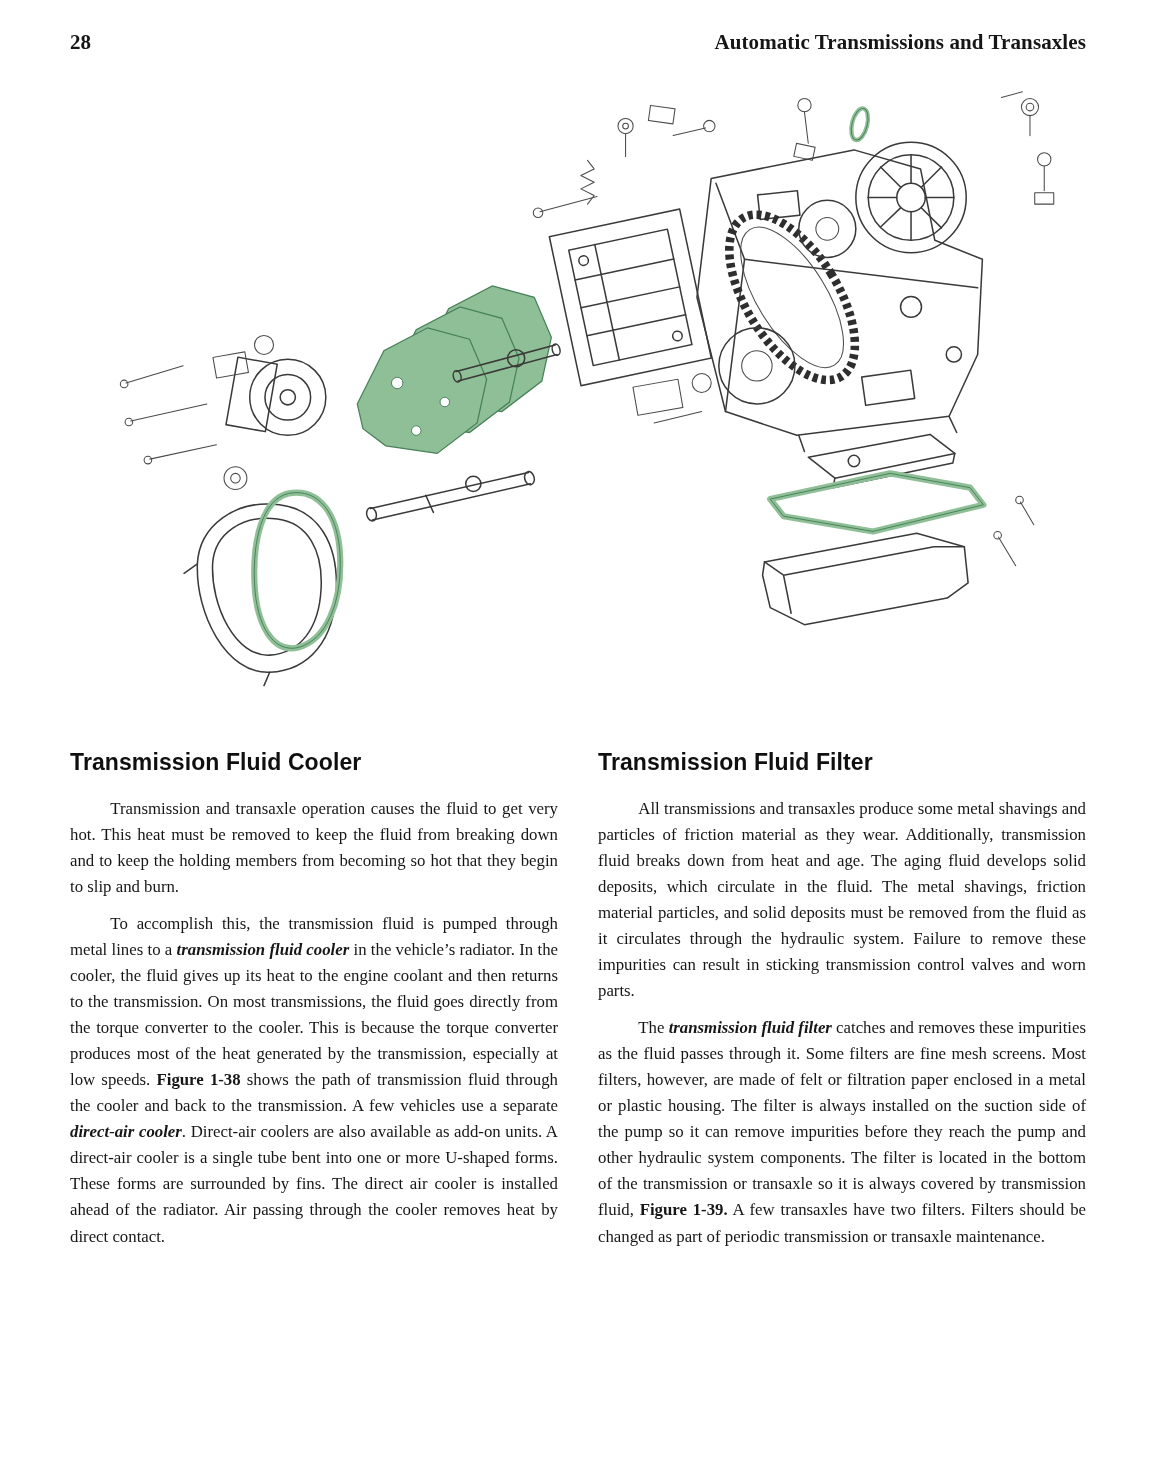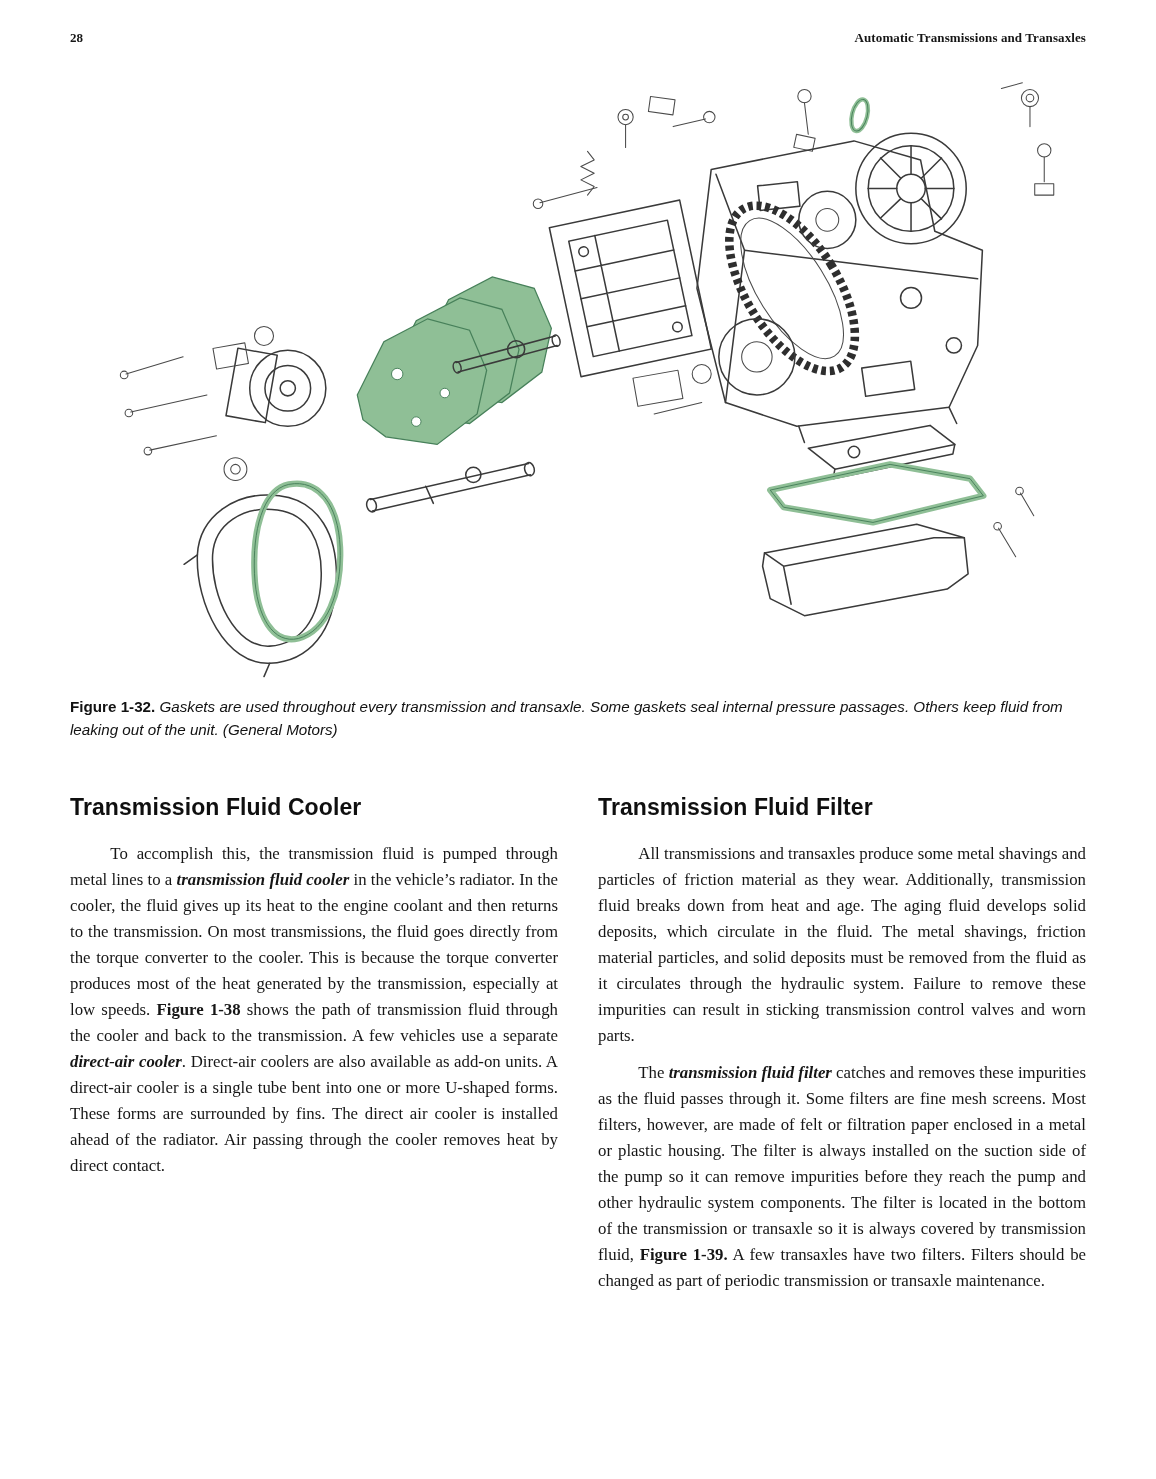--- a/index.html
+++ b/index.html
@@ -10,21 +10,21 @@
     background: #ffffff;
     color: var(--ink);
     font-family: "Liberation Serif", serif;
     overflow: hidden;
   }
   .page { width: 1156px; height: 1479px; padding: 30px 70px 40px 70px; }
 
   
   .page-header {
     display: flex; justify-content: space-between; align-items: baseline;
-    font-weight: bold; font-size: 13px;
+    font-weight: bold; font-size: 21px;
   }
   .running-head { letter-spacing: 0.1px; text-align: right; }
 
   
   .figure { margin: 0; padding: 0; }
   .diagram { width: 1016px; height: 628px; margin-top: 14px; }
   .diagram svg { width: 100%; height: 100%; display: block; }
 
   .caption {
     font-family: "Liberation Sans", sans-serif;
@@ -228,28 +228,26 @@
 
         <g>
           <path class="ln2" d="M952 492 l18 30"></path>
             <circle class="ln2" cx="951" cy="490" r="4"></circle>
           <path class="ln2" d="M975 455 l14 24"></path>
             <circle class="ln2" cx="974" cy="453" r="4"></circle>
         </g>
 
       </svg>
     </div>
-    <figcaption class="caption">
-      <b class="cap-label">Figure 1-32.</b><span class="cap-text"> Gaskets are used throughout every transmission and transaxle. Some gaskets seal internal pressure passages. Others keep fluid from leaking out of the unit. (General Motors)</span>
-    </figcaption>
   </figure>
 
   <main class="columns">
     <section class="col">
       <h2>Transmission Fluid Cooler</h2>
+      <p><span>Transmission and transaxle operation causes the fluid to get very hot. This heat must be removed to keep the fluid from breaking down and to keep the holding members from becoming so hot that they begin to slip and burn.</span></p>
       <p><span>To accomplish this, the transmission fluid is pumped through metal lines to a </span><span class="seg-b seg-i">transmission fluid cooler</span><span> in the vehicle’s radiator. In the cooler, the fluid gives up its heat to the engine coolant and then returns to the transmission. On most transmissions, the fluid goes directly from the torque converter to the cooler. This is because the torque converter produces most of the heat generated by the transmission, especially at low speeds. </span><span class="seg-b">Figure 1-38</span><span> shows the path of transmission fluid through the cooler and back to the transmission. A few vehicles use a separate </span><span class="seg-b seg-i">direct-air cooler</span><span>. Direct-air coolers are also available as add-on units. A direct-air cooler is a single tube bent into one or more U-shaped forms. These forms are surrounded by fins. The direct air cooler is installed ahead of the radiator. Air passing through the cooler removes heat by direct contact.</span></p>
     </section>
     <section class="col">
       <h2>Transmission Fluid Filter</h2>
       <p><span>All transmissions and transaxles produce some metal shavings and particles of friction material as they wear. Additionally, transmission fluid breaks down from heat and age. The aging fluid develops solid deposits, which circulate in the fluid. The metal shavings, friction material particles, and solid deposits must be removed from the fluid as it circulates through the hydraulic system. Failure to remove these impurities can result in sticking transmission control valves and worn parts.</span></p>
       <p><span>The </span><span class="seg-b seg-i">transmission fluid filter</span><span> catches and removes these impurities as the fluid passes through it. Some filters are fine mesh screens. Most filters, however, are made of felt or filtration paper enclosed in a metal or plastic housing. The filter is always installed on the suction side of the pump so it can remove impurities before they reach the pump and other hydraulic system components. The filter is located in the bottom of the transmission or transaxle so it is always covered by transmission fluid, </span><span class="seg-b">Figure 1-39.</span><span> A few transaxles have two filters. Filters should be changed as part of periodic transmission or transaxle maintenance.</span></p>
     </section>
   </main>
 
 </div>

